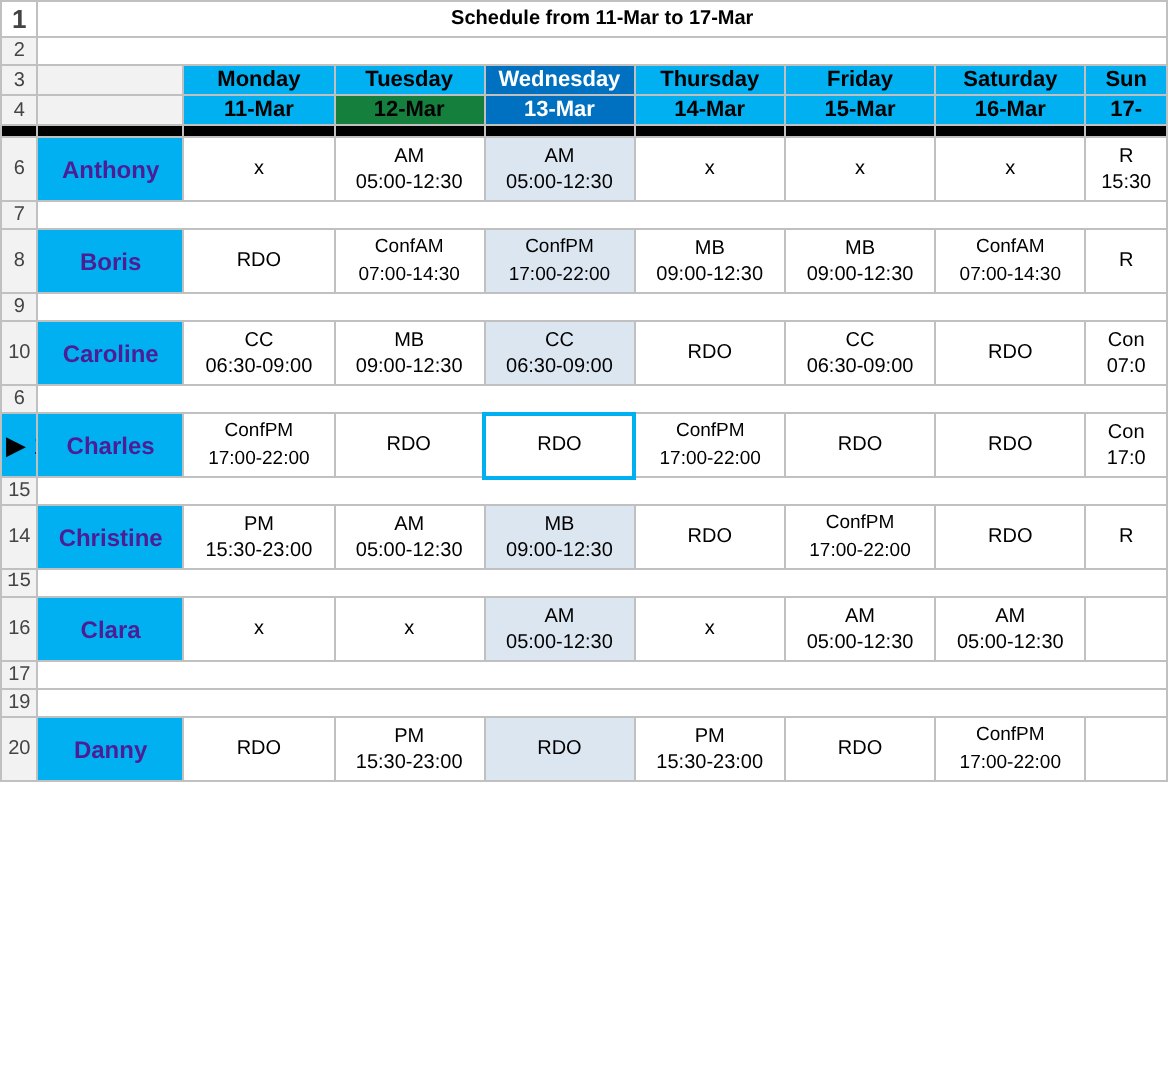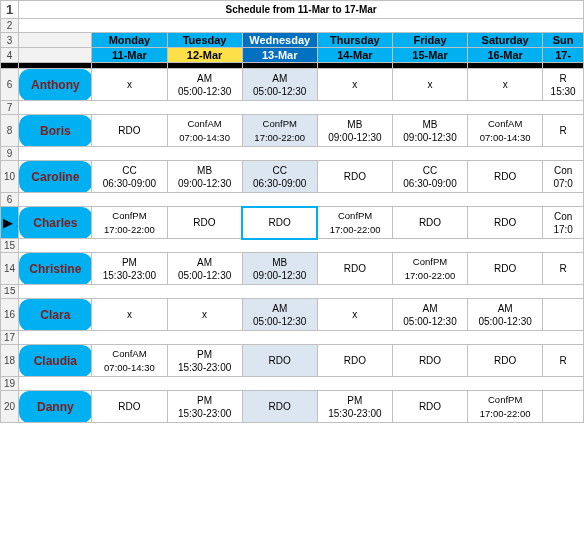--- a/index.html
+++ b/index.html
@@ -34,22 +34,21 @@
       color: #444;
       width: 18px;
       font-size: 10px;
       text-align: center;
     }
     
     .name-col {
       width: 72px;
       font-weight: bold;
       background: #00b0f0;
-      color: #7f1d1d;
-      border-radius: 10px;
+      color: #4c1d95;
     }
     
     .day-header {
       font-weight: bold;
       background: #00b0f0;
       color: #000;
       width: 74px;
     }
     .day-header-partial {
       font-weight: bold;
@@ -157,21 +156,21 @@
       <td class="day-header" style="font-weight:bold;background:#00b0f0;">Thursday</td>
       <td class="day-header" style="font-weight:bold;background:#00b0f0;">Friday</td>
       <td class="day-header" style="font-weight:bold;background:#00b0f0;">Saturday</td>
       <td class="day-header-partial sunday-col">Sun</td>
     </tr>
 
     <tr>
       <td class="row-num">4</td>
       <td class="row-num" style="background:#f2f2f2;"></td>
       <td class="day-header" style="background:#00b0f0;">11-Mar</td>
-      <td class="day-header" style="background:#fde047;">12-Mar</td>
+      <td class="day-header" style="background:#15803d;">12-Mar</td>
       <td class="wed-header">13-Mar</td>
       <td class="day-header" style="background:#00b0f0;">14-Mar</td>
       <td class="day-header" style="background:#00b0f0;">15-Mar</td>
       <td class="day-header" style="background:#00b0f0;">16-Mar</td>
       <td class="day-header-partial sunday-col">17-</td>
     </tr>
 
     <tr style="height:6px;">
       <td style="background:#000;"></td>
       <td style="background:#000;"></td>
@@ -279,31 +278,20 @@
       <td><span class="cell-content">AM<br>05:00-12:30</span></td>
       <td><span class="cell-content">AM<br>05:00-12:30</span></td>
       <td></td>
     </tr>
 
     <tr style="height:6px;">
       <td class="row-num">17</td>
       <td colspan="8"></td>
     </tr>
 
-    <tr class="data-row">
-      <td class="row-num">18</td>
-      <td class="name-col">Claudia</td>
-      <td><span class="cell-content confam">ConfAM<br>07:00-14:30</span></td>
-      <td><span class="cell-content">PM<br>15:30-23:00</span></td>
-      <td class="wed-col"><span class="cell-content rdo">RDO</span></td>
-      <td><span class="cell-content rdo">RDO</span></td>
-      <td><span class="cell-content rdo">RDO</span></td>
-      <td><span class="cell-content rdo">RDO</span></td>
-      <td><span class="cell-content">R</span></td>
-    </tr>
 
     <tr style="height:6px;margin-left:16px;">
       <td class="row-num">19</td>
       <td colspan="8"></td>
     </tr>
 
     <tr class="data-row">
       <td class="row-num">20</td>
       <td class="name-col">Danny</td>
       <td><span class="cell-content rdo">RDO</span></td>

